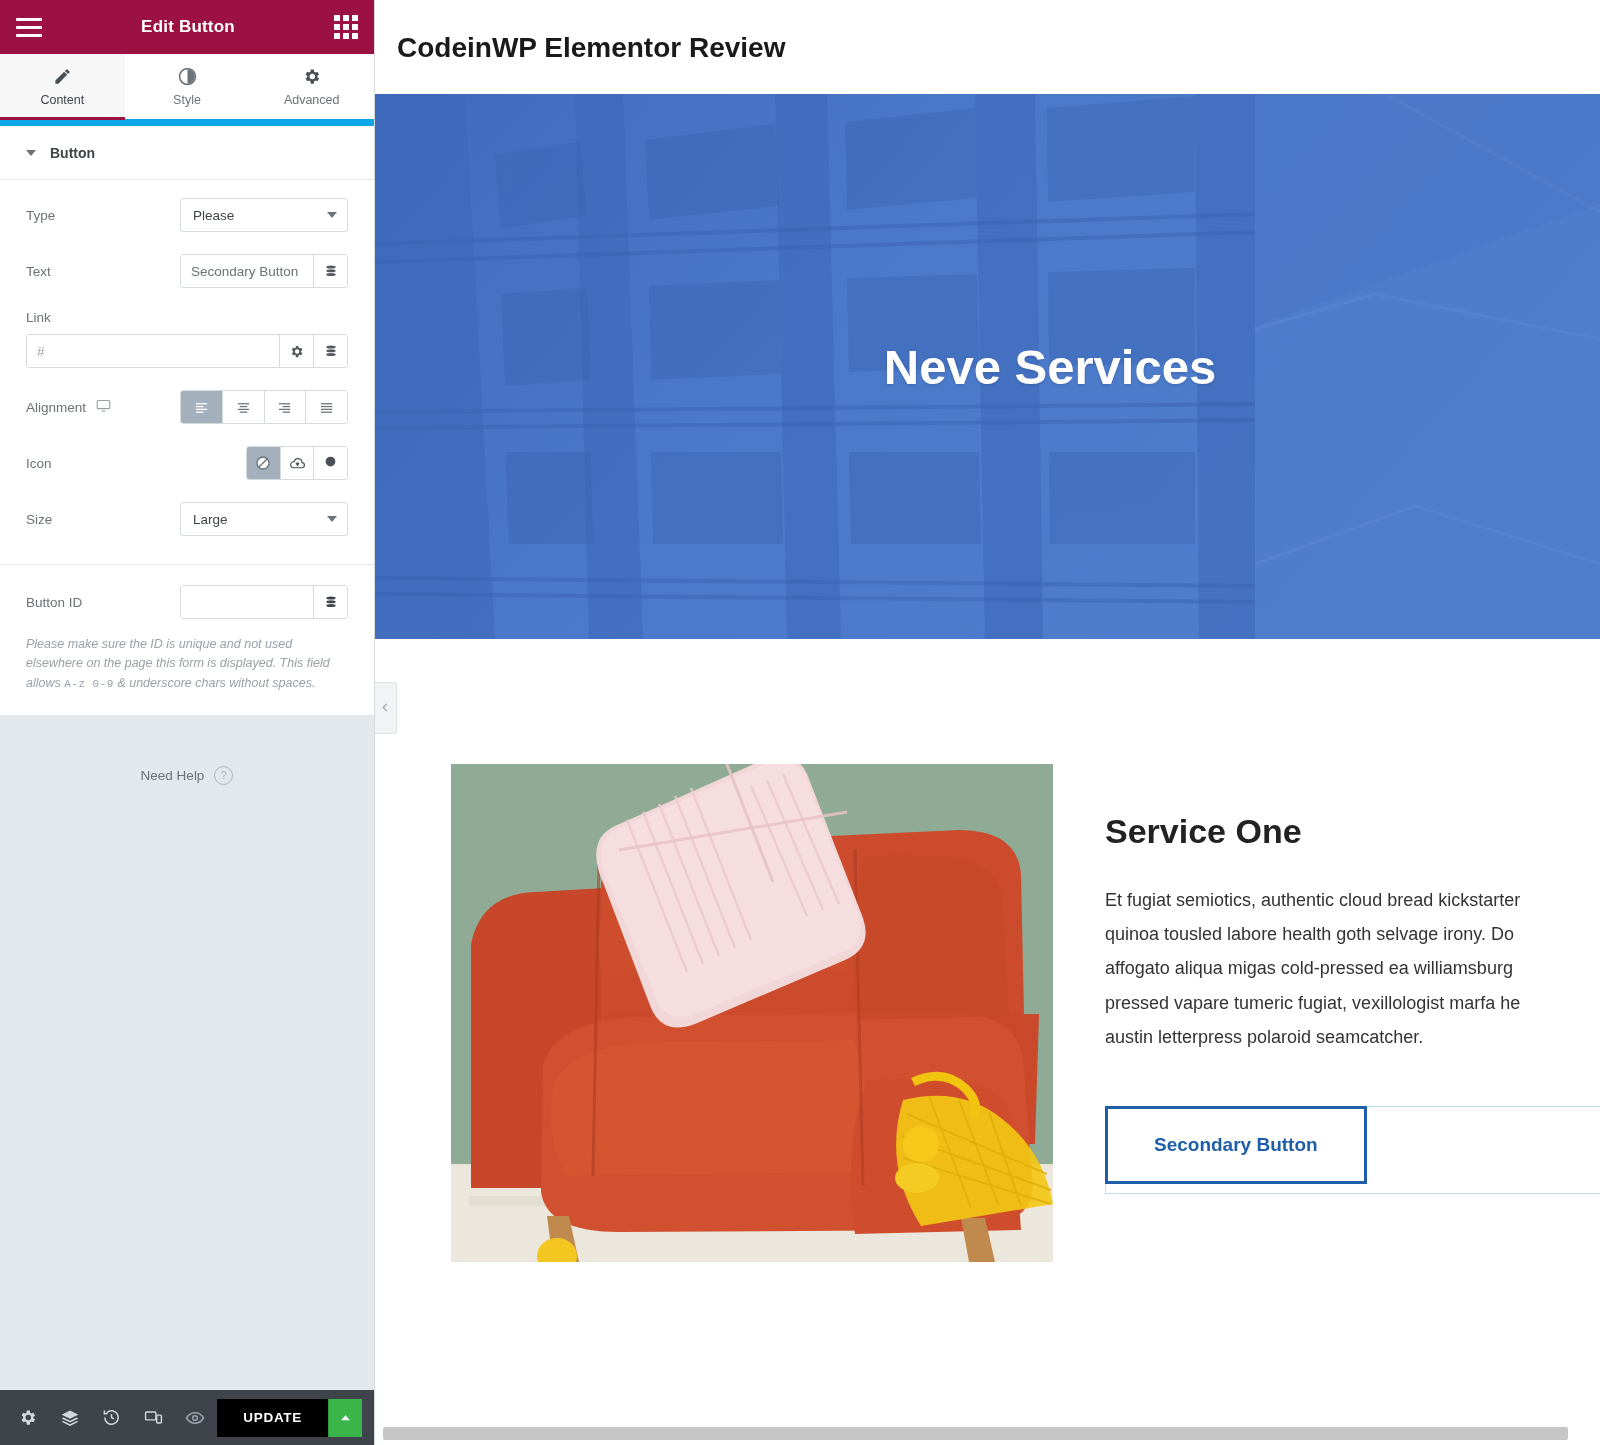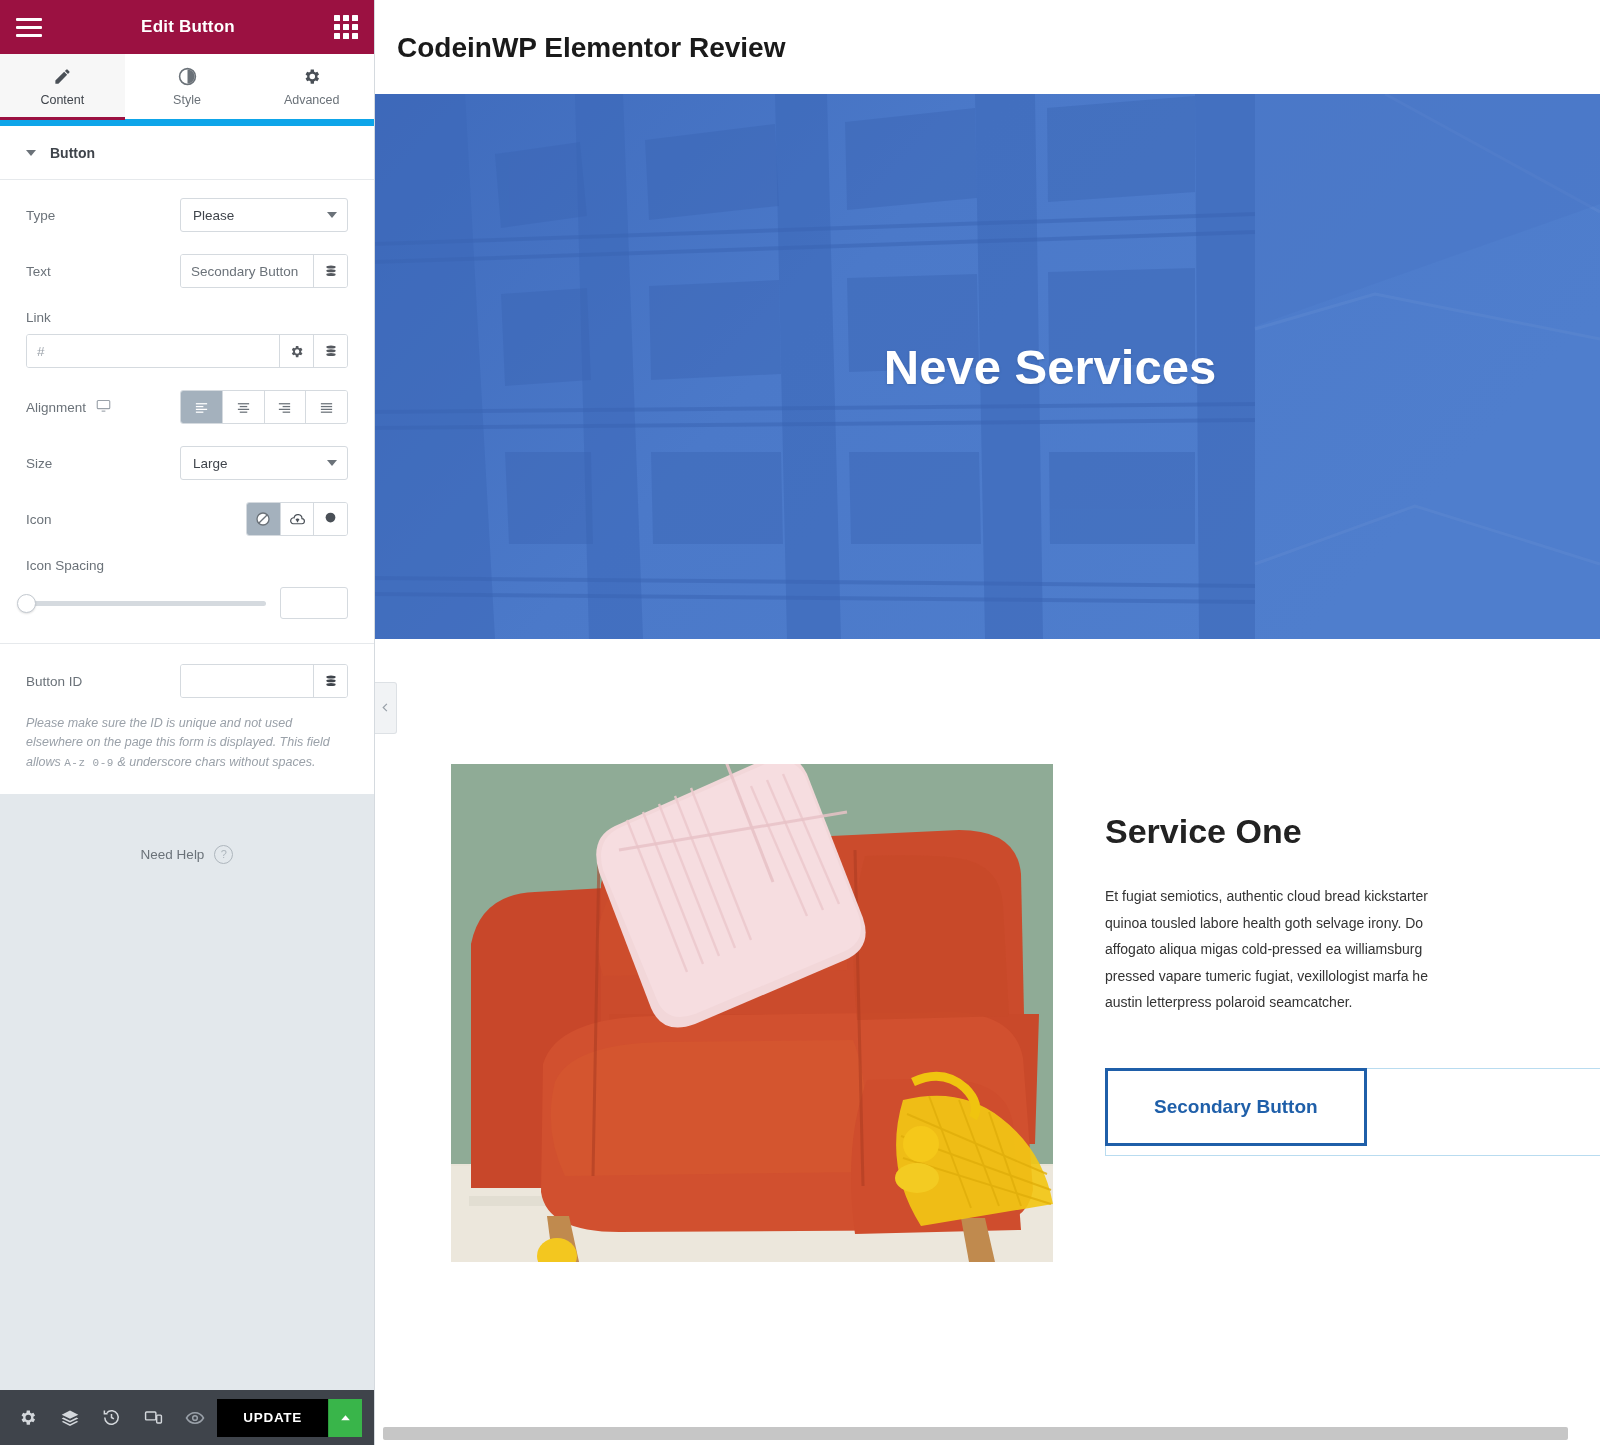--- a/index.html
+++ b/index.html
@@ -119,21 +119,21 @@
   .hero-title {
     position: absolute; left: 0; right: 0; top: 50%; transform: translateY(-50%);
     text-align: center; color: #fff; font-size: 49px; font-weight: bold;
     text-shadow: 0 1px 3px rgba(0,0,0,.15); padding-left: 125px;
   }
 
   .service { display: flex; padding: 125px 0 0 76px; gap: 52px; }
   .sofa-img { width: 602px; height: 498px; position: relative; overflow: hidden; flex: 0 0 602px; }
   .service-text { padding-top: 48px; flex: 1; min-width: 0; }
   .service-h { font-size: 34px; font-weight: bold; color: #222; margin-bottom: 32px; }
-  .service-p { font-size: 14px; line-height: 1.9; color: #333; white-space: pre; }
+  .service-p { font-size: 18px; line-height: 1.9; color: #333; white-space: pre; }
 
   .btn-holder { margin-top: 52px; position: relative; display: flex; }
   .sel-outline { position: absolute; left: 0; top: 0; right: -210px; height: 88px; border: 1px solid #b9dcf0; }
   .secondary-btn {
     position: relative; border: 3px solid #1f5fa9; color: #1f5fa9; background: #fff;
     font-size: 19px; font-weight: bold; padding: 25px 46px; cursor: pointer;
     font-family: "Liberation Sans", sans-serif;
   }
 
   .collapse-tab {
@@ -291,30 +291,20 @@
                 <rect x="3" y="5" width="18" height="2"></rect>
                 <rect x="3" y="9.5" width="18" height="2"></rect>
                 <rect x="3" y="14" width="18" height="2"></rect>
                 <rect x="3" y="18.5" width="18" height="2"></rect>
               </svg>
           </div>
         </div>
       </div>
 
       <div class="row">
-        <div class="lbl">Size</div>
-        <div class="ctrl">
-          <div class="select">
-            <span>Large</span>
-            <span class="dn"></span>
-          </div>
-        </div>
-      </div>
-
-      <div class="row">
         <div class="lbl">Icon</div>
         <div class="btngroup" style="width:102px">
           <div class="gb sel">
             <svg viewBox="0 0 24 24" width="16" height="16" fill="none" stroke="#6b7279" stroke-width="2">
                 <circle cx="12" cy="12" r="9"></circle>
                 <path d="M5.6 18.4 18.4 5.6"></path>
               </svg>
           </div>
           <div class="gb">
             <svg viewBox="0 0 24 24" width="17" height="17" fill="none" stroke="#4a5057" stroke-width="1.7">
@@ -325,29 +315,30 @@
           <div class="gb">
             <span class="dot">
               <svg viewBox="0 0 24 24" width="13" height="13" fill="#4a5057">
                   <circle cx="12" cy="12" r="9"></circle>
                 </svg>
             </span>
           </div>
         </div>
       </div>
 
-      <div>
-        <div style="font-size:13.5px;color:#6b7279;margin-bottom:14px">Icon Spacing</div>
-        <div class="slider-row">
-          <div class="track">
-            <div class="knob"></div>
-          </div>
-          <input class="numbox" value="" style="">
-        </div>
-      </div>
+      <div class="row">
+        <div class="lbl">Size</div>
+        <div class="ctrl">
+          <div class="select">
+            <span>Large</span>
+            <span class="dn"></span>
+          </div>
+        </div>
+      </div>
+
     </div>
 
     <div class="idsection">
       <div class="row" style="margin-bottom:16px">
         <div class="lbl">Button ID</div>
         <div class="ctrl">
           <div class="inputwrap">
             <input value="" style="">
             <div class="addon">
               <svg viewBox="0 0 24 24" width="14" height="14" fill="#3f444b">

